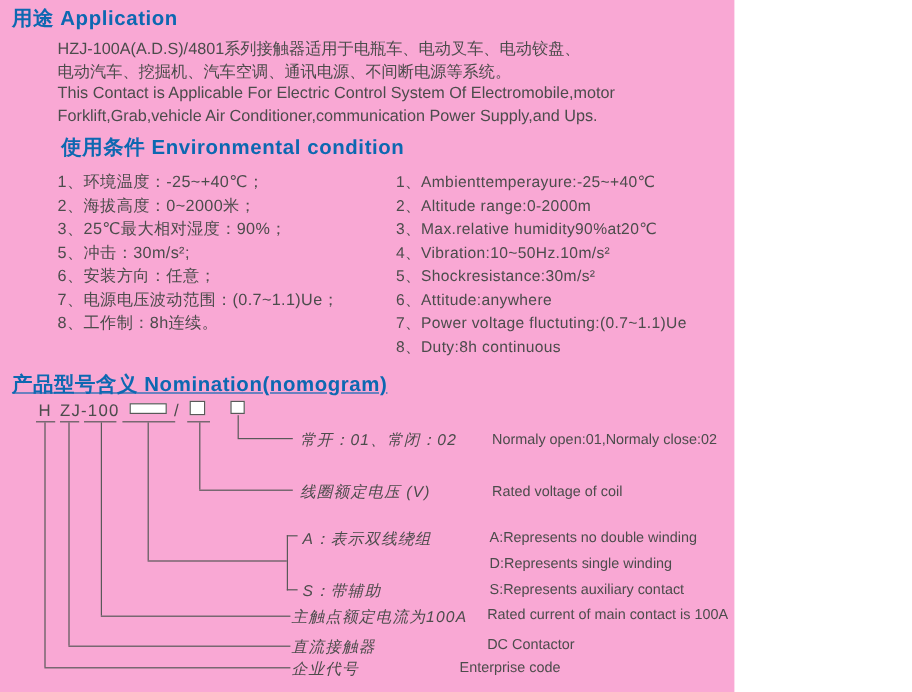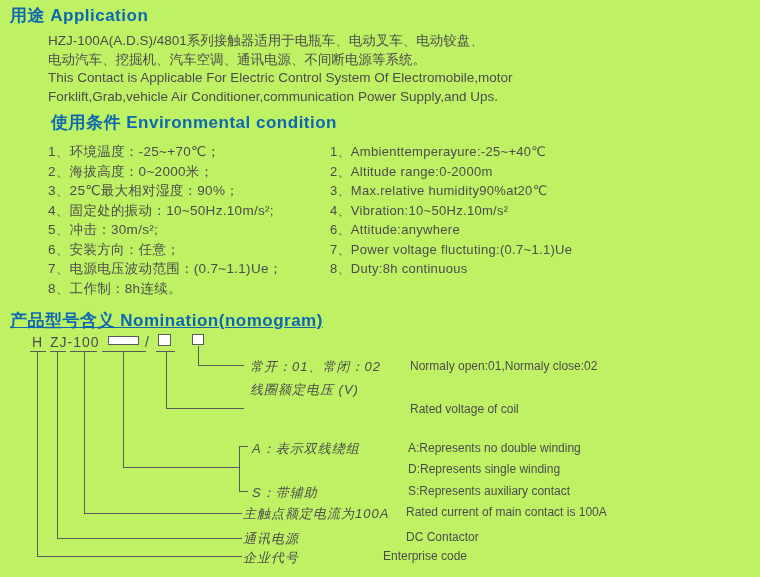--- a/index.html
+++ b/index.html
@@ -3,21 +3,21 @@
 <meta charset="utf-8">
 <style>
   * { margin: 0; padding: 0; box-sizing: border-box; }
   html, body { background: #ffffff; }
   body {
     width: 760px; height: 577px;
     font-family: "Liberation Sans", "DejaVu Sans", sans-serif;
     color: #4a4a4a;
     overflow: hidden;
   }
-  .page { position: relative; width: 760px; height: 577px; background: #bef264; }
+  .page { position: relative; width: 612px; height: 577px; background: #f9a8d4; }
 
   .sec-heading {
     position: absolute;
     font-size: 17px; font-weight: bold;
     color: #0d68b1;
     letter-spacing: 0.5px;
     white-space: nowrap;
   }
   .para-line {
     position: absolute;
@@ -57,35 +57,35 @@
 
   <div class="sec-heading" style="left:10px; top:4px;">用途 Application</div>
   <div class="para-line" style="left:48px; top:31px;">HZJ-100A(A.D.S)/4801系列接触器适用于电瓶车、电动叉车、电动铰盘、</div>
   <div class="para-line" style="left:48px; top:50px;">电动汽车、挖掘机、汽车空调、通讯电源、不间断电源等系统。</div>
   <div class="para-line" style="left:48px; top:68px;">This Contact is Applicable For Electric Control System Of Electromobile,motor</div>
   <div class="para-line" style="left:48px; top:87px;">Forklift,Grab,vehicle Air Conditioner,communication Power Supply,and Ups.</div>
 
   <div class="sec-heading" style="left:10px; top:111px;margin-left:41px;">使用条件 Environmental condition</div>
 
   <div class="list-col cn" style="left:48px; top:142px;">
-    <div class="list-item">1、环境温度：-25~+70℃；</div>
+    <div class="list-item">1、环境温度：-25~+40℃；</div>
     <div class="list-item">2、海拔高度：0~2000米；</div>
     <div class="list-item">3、25℃最大相对湿度：90%；</div>
-    <div class="list-item">4、固定处的振动：10~50Hz.10m/s²;</div>
     <div class="list-item">5、冲击：30m/s²;</div>
     <div class="list-item">6、安装方向：任意；</div>
     <div class="list-item">7、电源电压波动范围：(0.7~1.1)Ue；</div>
     <div class="list-item">8、工作制：8h连续。</div>
   </div>
 
   <div class="list-col en" style="left:330px; top:142px;">
     <div class="list-item">1、Ambienttemperayure:-25~+40℃</div>
     <div class="list-item">2、Altitude range:0-2000m</div>
     <div class="list-item">3、Max.relative humidity90%at20℃</div>
     <div class="list-item">4、Vibration:10~50Hz.10m/s²</div>
+    <div class="list-item">5、Shockresistance:30m/s²</div>
     <div class="list-item">6、Attitude:anywhere</div>
     <div class="list-item">7、Power voltage fluctuting:(0.7~1.1)Ue</div>
     <div class="list-item">8、Duty:8h continuous</div>
   </div>
 
   <div class="sec-heading" style="left:10px; top:309px;text-decoration:underline;">产品型号含义 Nomination(nomogram)</div>
 
   <div class="diagram">
 
     <span class="model-token" style="left:32px; top:334px;">H</span>
@@ -115,34 +115,34 @@
     <div class="hline" style="left:57px; top:538px; width:185px;"></div>
     <div class="hline" style="left:37px; top:556px; width:205px;"></div>
 
     <div class="vline" style="left:239px; top:446px; height:46px;"></div>
     <div class="hline" style="left:239px; top:446px; width:9px;"></div>
     <div class="hline" style="left:239px; top:491px; width:9px;"></div>
 
     <div class="dg-label-cn" style="left:250px; top:358px;">常开：01、常闭：02</div>
     <div class="dg-label-en" style="left:410px; top:359px;">Normaly open:01,Normaly close:02</div>
 
-    <div class="dg-label-cn" style="left:250px; top:381px;">线圈额定电压 (V)</div>
+    <div class="dg-label-cn" style="left:250px; top:401px;">线圈额定电压 (V)</div>
     <div class="dg-label-en" style="left:410px; top:402px;">Rated voltage of coil</div>
 
     <div class="dg-label-cn" style="left:252px; top:440px;">A：表示双线绕组</div>
     <div class="dg-label-en" style="left:408px; top:441px;">A:Represents no double winding</div>
 
     <div class="dg-label-en" style="left:408px; top:462px;">D:Represents single winding</div>
 
     <div class="dg-label-cn" style="left:252px; top:484px;">S：带辅助</div>
     <div class="dg-label-en" style="left:408px; top:484px;text-align:right;">S:Represents auxiliary contact</div>
 
     <div class="dg-label-cn" style="left:243px; top:505px;">主触点额定电流为100A</div>
     <div class="dg-label-en" style="left:406px; top:505px;">Rated current of main contact is 100A</div>
 
-    <div class="dg-label-cn" style="left:243px; top:530px;">通讯电源</div>
+    <div class="dg-label-cn" style="left:243px; top:530px;">直流接触器</div>
     <div class="dg-label-en" style="left:406px; top:530px;">DC Contactor</div>
 
     <div class="dg-label-cn" style="left:243px; top:549px;">企业代号</div>
     <div class="dg-label-en" style="left:383px; top:549px;">Enterprise code</div>
   </div>
 
 </div>
 
 </body></html>

